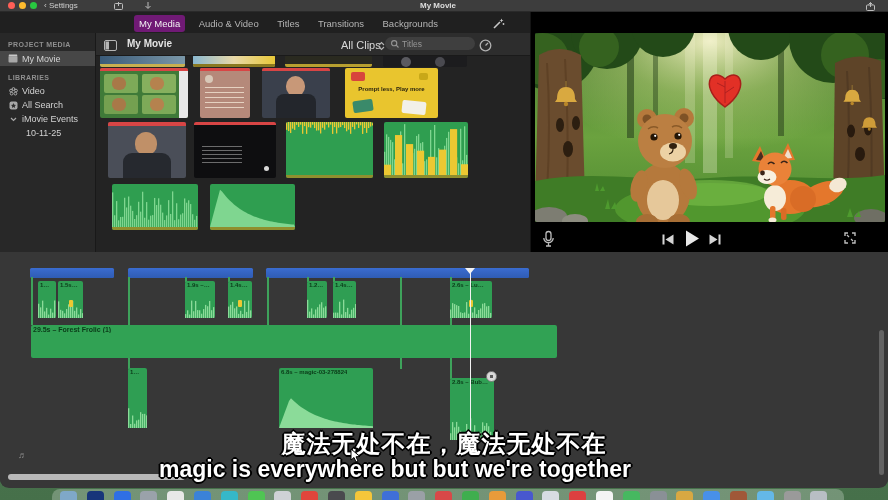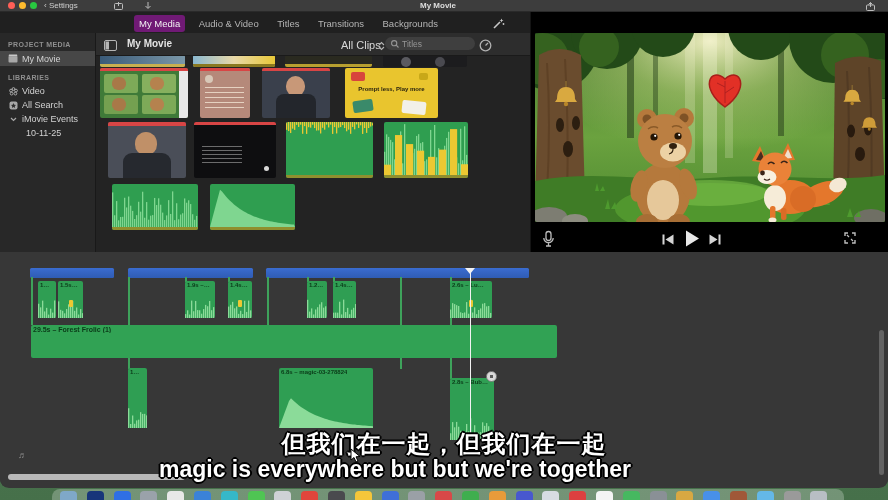--- a/index.html
+++ b/index.html
@@ -867,21 +867,21 @@
             </svg>
           </div>
           <div class="knob" style="right: -3px; top: -7px;"></div>
         </div>
         <div id="playhead-line" style="left: 469.5px; top: 0px; height: 174px;"></div>
         <div id="playhead-tri" style="left: 465px; top: 0px;"></div>
       </div>
 
   </div>
 
-  <div class="subtitle" style="top:428px;font-size:24px;letter-spacing:1px;">但我们在一起，但我们在一起</div>
+  <div class="subtitle" style="top:428px;font-size:24px;letter-spacing:1px;">魔法无处不在，魔法无处不在</div>
   <div class="subtitle" style="top:456px;font-size:23px;left:-49px;">magic is everywhere but but we're together</div>
 
   <div id="dockpanel"></div>
   <div id="dockicons">
       <div class="dicon" style="left: 60px; background: rgb(127, 168, 200);"></div>
       <div class="dicon" style="left: 86.8px; background: rgb(23, 53, 122);"></div>
       <div class="dicon" style="left: 113.6px; background: rgb(47, 111, 228);"></div>
       <div class="dicon" style="left: 140.4px; background: rgb(154, 162, 170);"></div>
       <div class="dicon" style="left: 167.2px; background: rgb(232, 232, 232);"></div>
       <div class="dicon" style="left: 194px; background: rgb(59, 130, 216);"></div>

